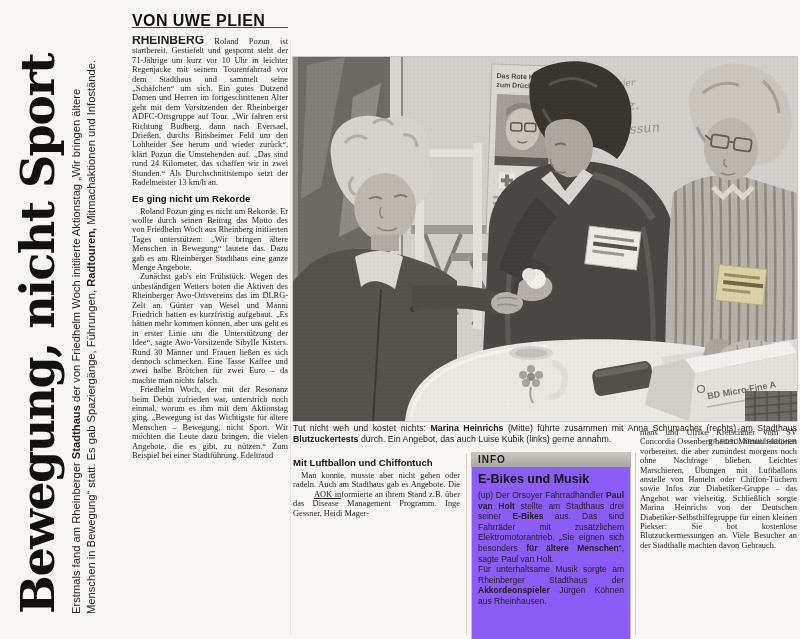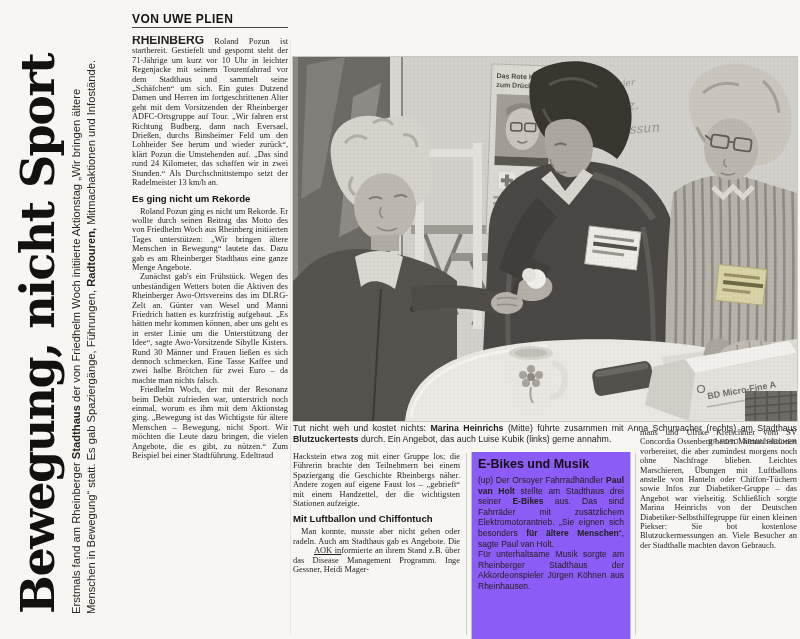--- a/index.html
+++ b/index.html
@@ -14,21 +14,21 @@
   .headline { font-family:"DejaVu Serif", serif; font-weight:bold; font-size:46px;
               letter-spacing:-1.5px; line-height:1.05; white-space:nowrap; color:#12110e; }
   .subtitle { margin-top:7px; font-family:"Liberation Sans", sans-serif; font-size:11.2px;
               line-height:14.6px; color:#26251f; }
   .hw-date { position:absolute; left:10px; top:634px; width:84px; height:48px;
              transform-origin:0 0; transform:rotate(-90deg) translate(-84px,0);
              font-family:"DejaVu Serif", serif; font-style:italic; font-weight:bold;
              font-size:17px; line-height:1.1; color:#34322d; }
 
   .byline { position:absolute; left:132px; top:12px; font-family:"Liberation Sans",sans-serif;
-            font-weight:bold; font-size:12px; letter-spacing:0.4px; color:#14130f; }
+            font-weight:bold; font-size:16px; letter-spacing:0.4px; color:#14130f; }
   .byline-rule { position:absolute; left:132px; top:27px; width:156px; height:1px; background:#4a4944; }
 
   .col { position:absolute; font-size:8.4px; line-height:9.4px; text-align:justify; overflow:hidden; }
   .col p { margin:0; }
   .col p.ind { text-indent:8px; }
   .col h3 { font-family:"Liberation Sans",sans-serif; font-size:9.6px; line-height:11px;
             margin:5px 0 3px; color:#14130f; }
   .col1 { left:132px; top:36px; width:156px; height:600px; }
   .col2 { left:293px; top:452px; width:167px; height:186px; }
   .col3 { left:640px; top:428px; width:157px; height:186px; }
@@ -285,32 +285,32 @@
       <rect width="504" height="364" fill="url(#ht)" opacity="0.05"></rect>
     </svg>
   </div>
 
   <div class="caption">
     <span><span>Tut nicht weh und kostet nichts: </span><span style="font-weight: bold;">Marina Heinrichs</span><span> (Mitte) führte zusammen mit Anna Schumacher (rechts) am Stadthaus </span><span style="font-weight: bold;">Blutzuckertests</span><span> durch. Ein Angebot, das auch Luise Kubik (links) gerne annahm.</span></span>
     <span class="credit">RP-FOTO: ARMIN FISCHER</span>
   </div>
 
   <div class="col col2">
-    <p>Hackstein etwa zog mit einer Gruppe los; die Führerin brachte den Teilnehmern bei einem Spaziergang die Geschichte Rheinbergs näher. Andere zogen auf eigene Faust los – „gebrieft“ mit einem Handzettel, der die wichtigsten Stationen aufzeigte.</p>
     <h3>Mit Luftballon und Chiffontuch</h3>
     <p class="ind"><span>Man konnte, musste aber nicht gehen oder radeln. Auch am Stadthaus gab es Angebote. Die </span><span style="text-decoration: underline; margin-left: 21px;">AOK in</span><span>formierte an ihrem Stand z.B. über das Disease Management Programm. Inge Gessner, Heidi Mager-</span></p>
   </div>
 
   <div class="vrule a"></div>
 
   <div class="info">
+    <div class="info-bar">INFO</div>
     <div class="info-body">
       <div class="info-title">E-Bikes und Musik</div>
       <p><span>(up) Der Orsoyer Fahrradhändler </span><span style="font-weight: bold;">Paul van Holt</span><span> stellte am Stadthaus drei seiner </span><span style="font-weight: bold;">E-Bikes</span><span> aus. Das sind Fahrräder mit zusätzlichem Elektromotorantrieb. „Sie eignen sich besonders </span><span style="font-weight: bold;">für ältere Menschen</span><span>“, sagte Paul van Holt.</span></p>
-      <p><span>Für unterhaltsame Musik sorgte am Rheinberger Stadthaus der </span><span style="font-weight: normal;">Akkordeonspieler</span><span> Jürgen Köhnen aus Rheinhausen.</span></p>
+      <p><span>Für unterhaltsame Musik sorgte am Rheinberger Stadthaus der </span><span style="font-weight: bold;">Akkordeonspieler</span><span> Jürgen Köhnen aus Rheinhausen.</span></p>
     </div>
   </div>
 
   <div class="vrule b"></div>
 
   <div class="col col3">
     <p>mans und Ulrike Kretschmer vom SV Concordia Ossenberg hatten Mitmachaktionen vorbereitet, die aber zumindest morgens noch ohne Nachfrage blieben. Leichtes Marschieren, Übungen mit Luftballons anstelle von Hanteln oder Chiffon-Tüchern sowie Infos zur Diabetiker-Gruppe – das Angebot war vielseitig. Schließlich sorgte Marina Heinrichs von der Deutschen Diabetiker-Selbsthilfegruppe für einen kleinen Piekser: Sie bot kostenlose Blutzuckermessungen an. Viele Besucher an der Stadthalle machten davon Gebrauch.</p>
   </div>
 
 </div>

